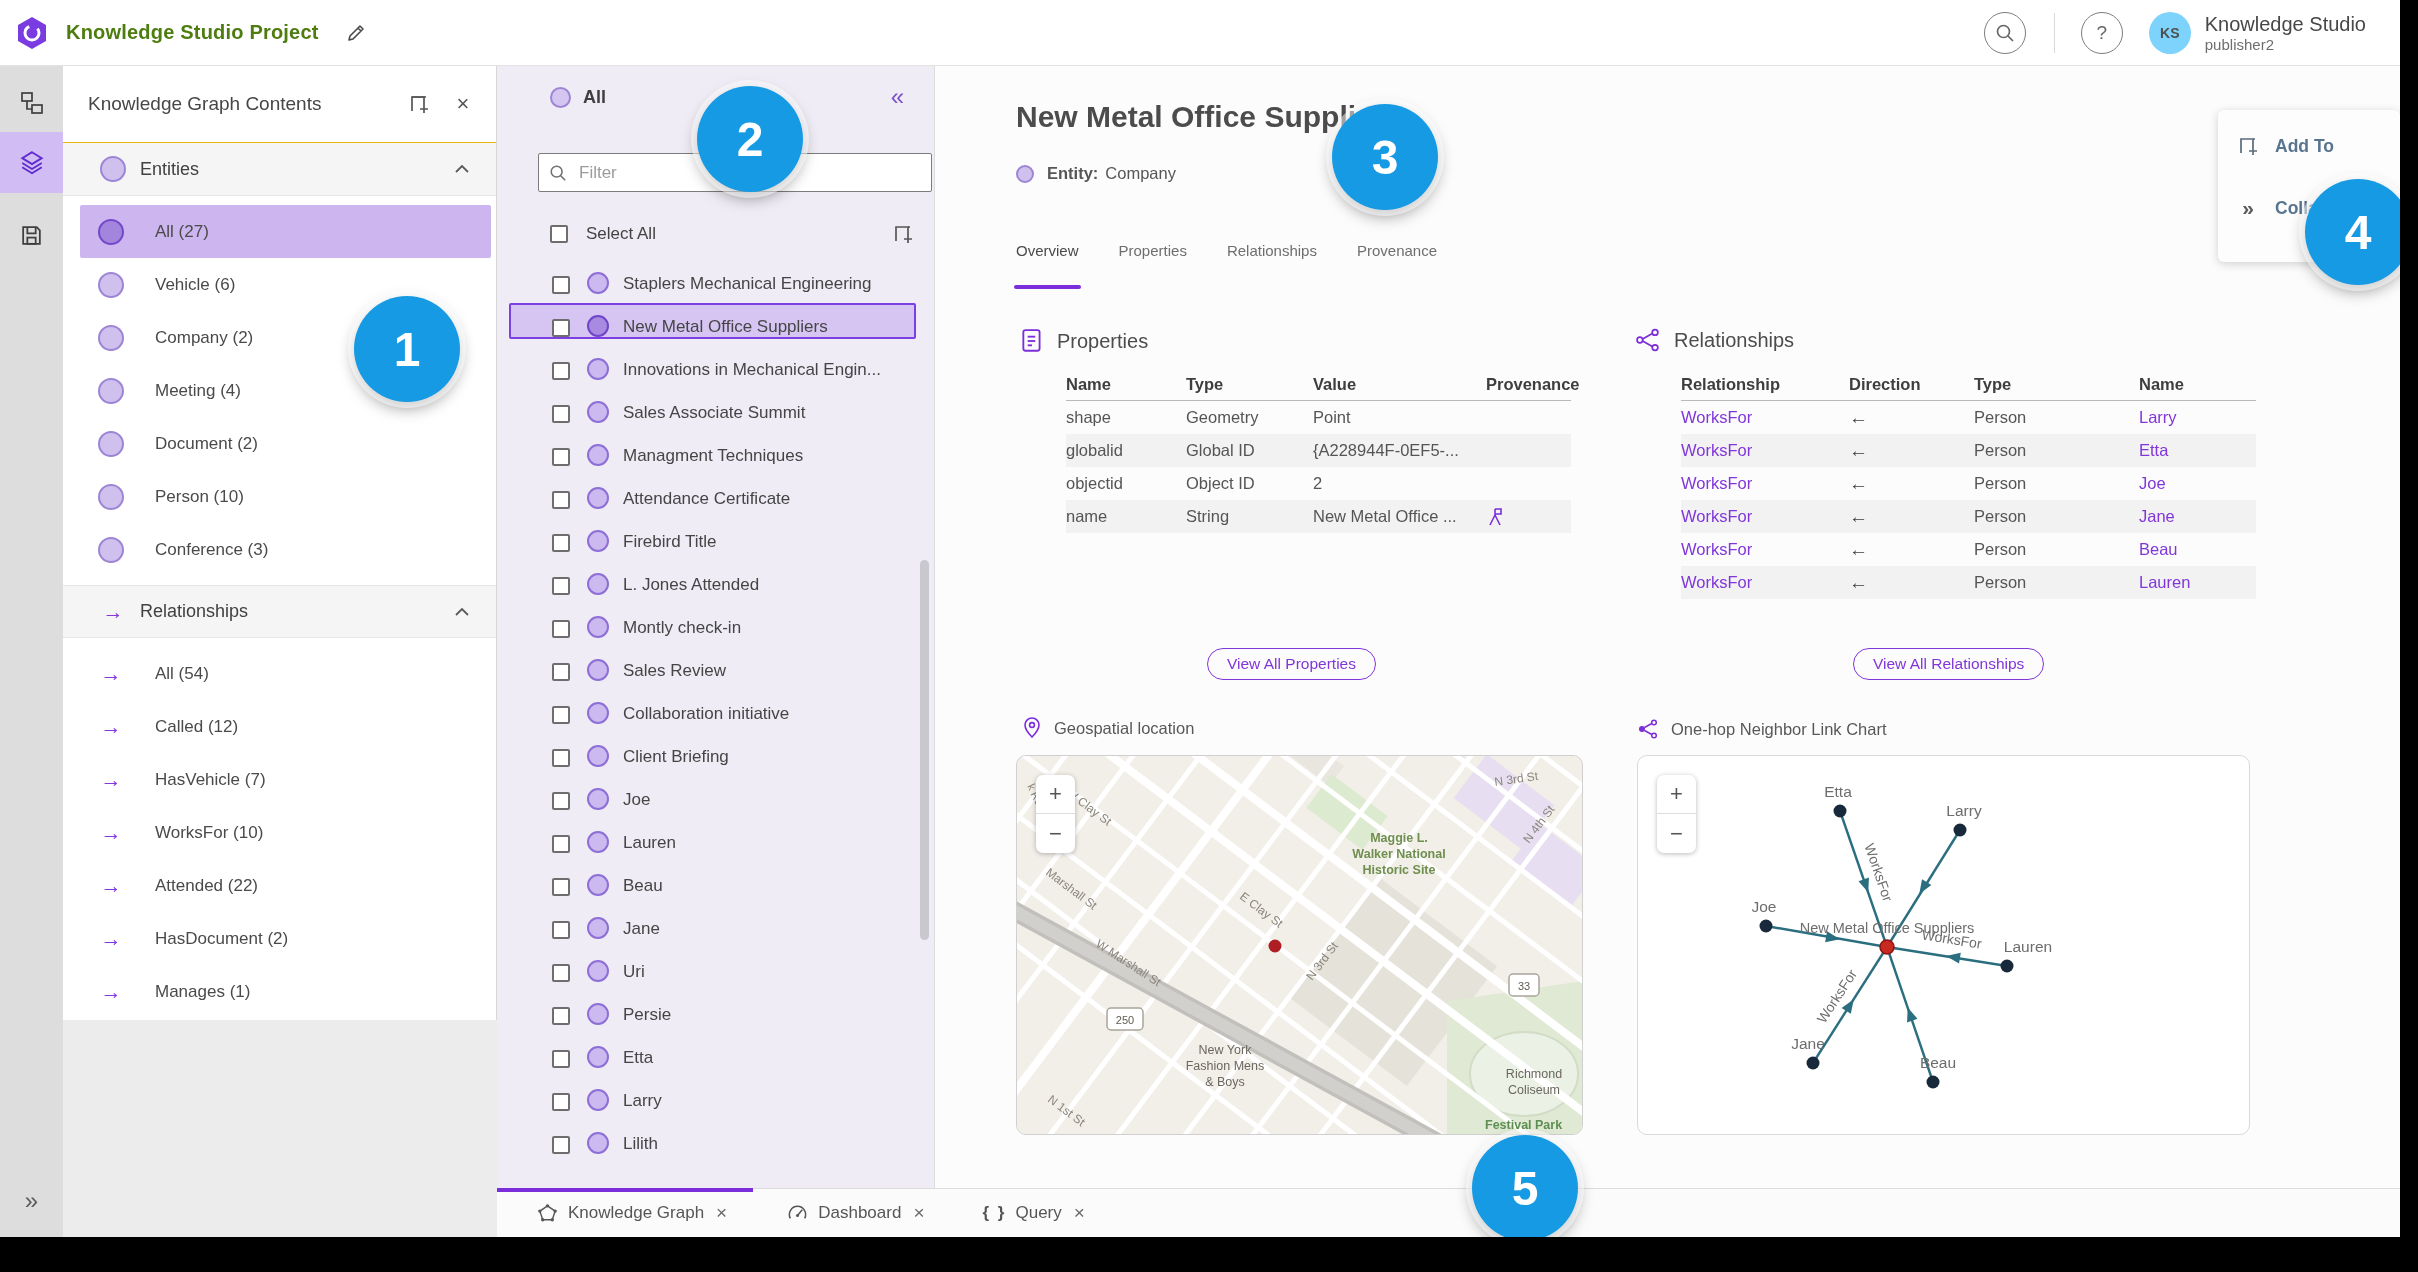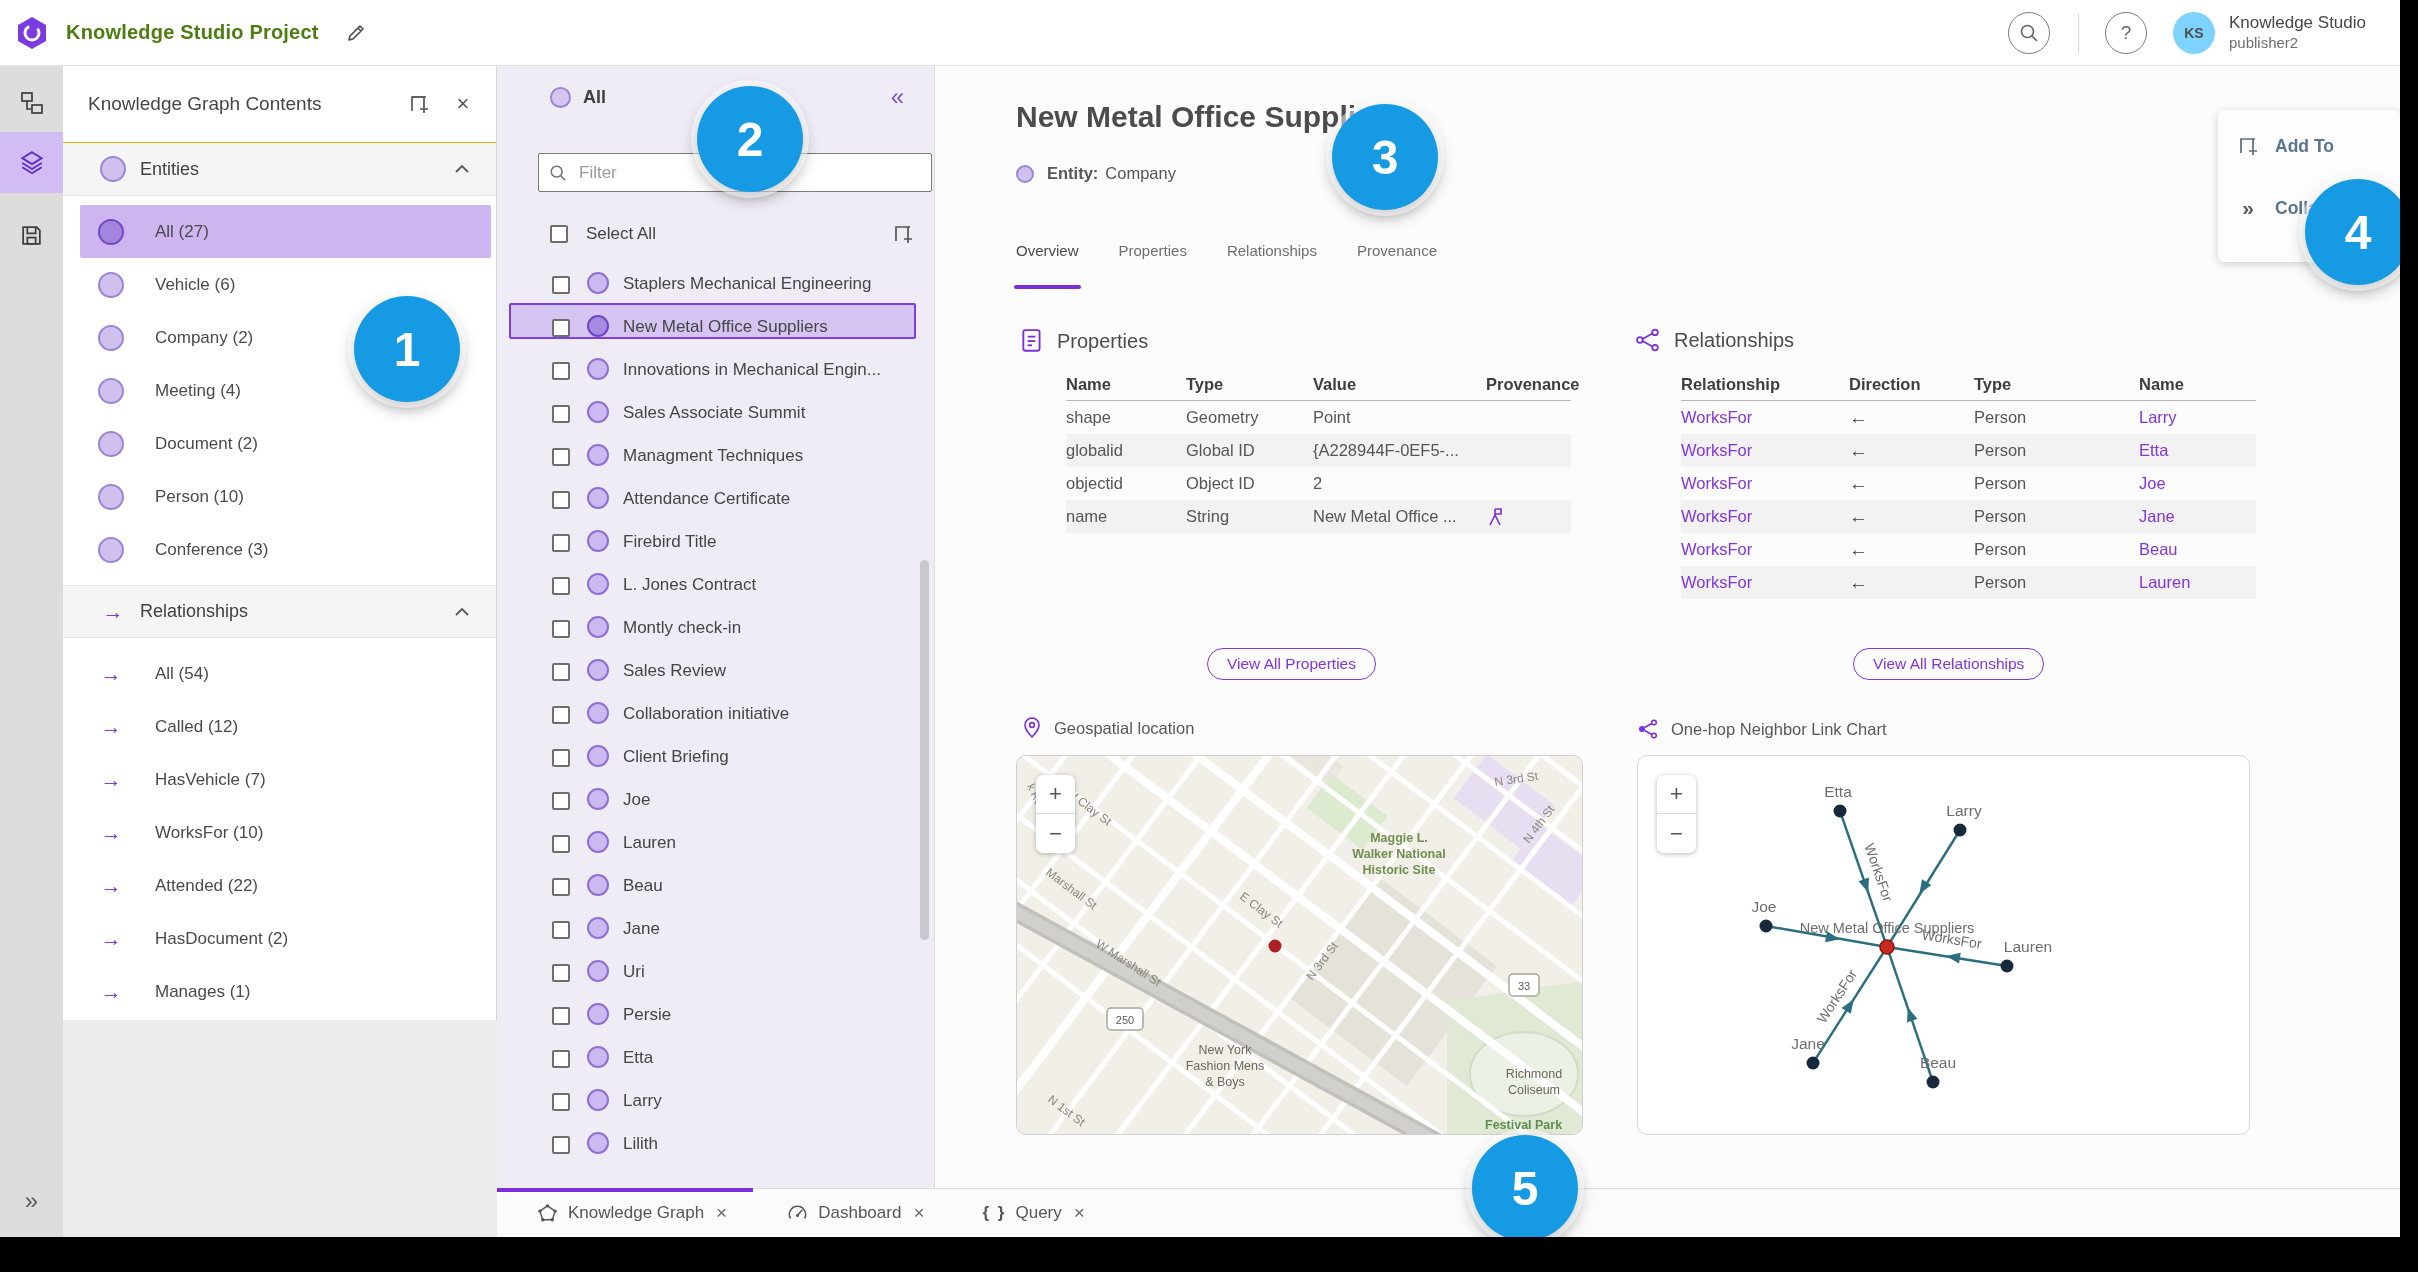--- a/index.html
+++ b/index.html
@@ -9,21 +9,21 @@
   
   .topbar{position:absolute;left:0;top:0;width:2400px;height:66px;background:#fff;border-bottom:1px solid #e2e2e2;display:flex;align-items:center;z-index:5;}
   .logo{width:32px;height:34px;margin-left:16px;}
   .app-title{margin-left:18px;font-size:20px;color:#4d7c0f;font-weight:600;letter-spacing:.2px;}
   .pencil-btn{margin-left:22px;width:30px;height:30px;display:flex;align-items:center;justify-content:center;cursor:pointer;}
   .topbar-right{margin-left:auto;display:flex;align-items:center;margin-right:34px;}
   .circle-btn{width:42px;height:42px;border:1px solid #7e7e7e;border-radius:50%;display:flex;align-items:center;justify-content:center;background:#fff;color:#666;font-size:19px;}
   .vdiv{width:1px;height:40px;background:#d9d9d9;margin:0 26px 0 28px;}
   .avatar{width:42px;height:42px;border-radius:50%;background:#7dd3fc;display:flex;align-items:center;justify-content:center;font-size:14px;font-weight:bold;color:#4f4f4f;margin-left:26px;}
   .account{margin-left:14px;line-height:1.2;}
-  .account .nm{font-size:17px;color:#474747;}
+  .account .nm{font-size:20px;color:#474747;}
   .account .rl{font-size:15px;color:#6e6e6e;}
 
   
   .workspace{position:absolute;left:0;top:66px;width:2400px;height:1171px;background:#ececec;}
 
   
   .rail{position:absolute;left:0;top:0;width:63px;height:1171px;background:#dddddd;}
   .rail-item{position:absolute;left:0;width:63px;height:58px;display:flex;align-items:center;justify-content:center;cursor:pointer;}
   .rail-item.active{background:#d2bcf4;height:61px;}
   .rail-expand{position:absolute;left:0;bottom:22px;width:63px;text-align:center;font-size:24px;color:#5c5c5c;cursor:pointer;}
@@ -360,21 +360,21 @@
 
           <div class="lp-row">
             <span class="cbx"></span>
             <span class="dot-l"></span>
             <span class="lbl">Firebird Title</span>
           </div>
 
           <div class="lp-row">
             <span class="cbx"></span>
             <span class="dot-l"></span>
-            <span class="lbl">L. Jones Contract</span>
+            <span class="lbl">L. Jones Attended</span>
           </div>
 
           <div class="lp-row">
             <span class="cbx"></span>
             <span class="dot-l"></span>
             <span class="lbl">Montly check-in</span>
           </div>
 
           <div class="lp-row">
             <span class="cbx"></span>

